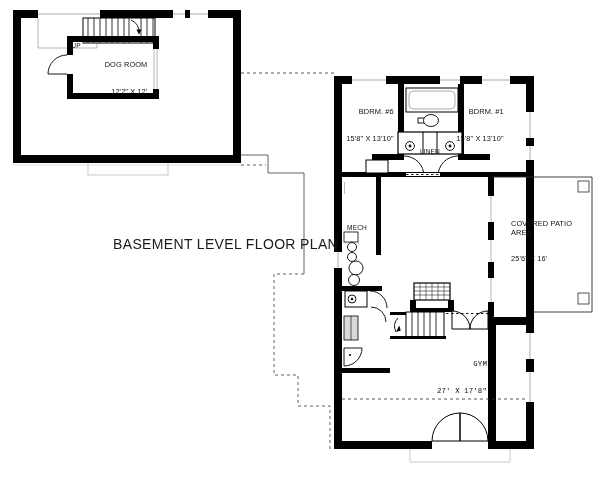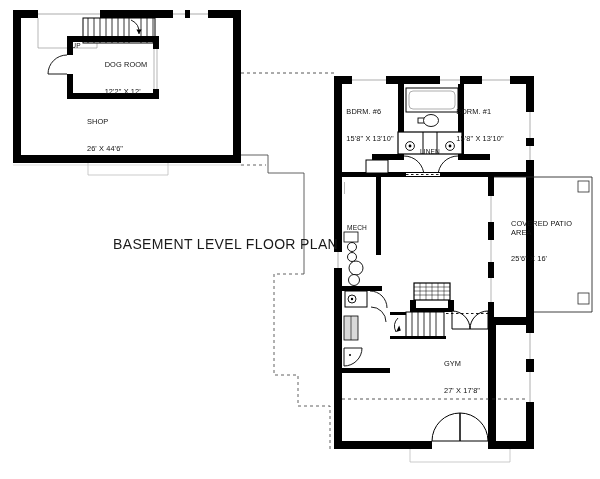--- a/index.html
+++ b/index.html
@@ -16,21 +16,21 @@
     overflow:hidden;
   }
   svg{display:block;}
   .lbl{
     position:absolute;
     font-family:"Liberation Sans", sans-serif;
     color:#101010;
     white-space:pre;
     line-height:1.18;
     letter-spacing:0.1px;
-    text-align:left;
+    text-align:right;
   }
   .lbl .nm{display:block;}
   .lbl .dim{display:block;}
   .sz7{font-size:6.6px;}
   .sz8{font-size:7.4px;}
   .title{
     position:absolute;
     font-size:14px;
     color:#1a1a1a;
     letter-spacing:0.35px;
@@ -318,43 +318,39 @@
       </g>
 
     </g>
   </svg>
 
   <div class="lbl sz8 ctr" style="left:126px; top:44px;">
     <span class="nm">DOG ROOM</span>
     <span class="dim">12'2" X 12'</span>
   </div>
 
-  <div class="lbl sz8 ctr" style="left:105px; top:101px;">
-    <span class="nm">SHOP</span>
-    <span class="dim">26' X 44'6"</span>
-  </div>
 
   <div class="lbl sz8 ctr" style="left:370px; top:91px;">
     <span class="nm">BDRM. #6</span>
     <span class="dim">15'8" X 13'10"</span>
   </div>
 
   <div class="lbl sz8 ctr" style="left:480px; top:91px;">
     <span class="nm">BDRM. #1</span>
     <span class="dim">15'8" X 13'10"</span>
   </div>
 
 
   <div class="lbl sz8" style="left:511px; top:203px; text-align:left;">
     <span class="nm">COVERED PATIO
 AREA</span>
     <span class="dim">25'6" X 16'</span>
   </div>
 
-  <div class="lbl sz8 ctr" style="left:462px; top:343px;">
+  <div class="lbl sz8 ctr" style="left:462px; top:343px;font-family:Liberation Mono, monospace;">
     <span class="nm">GYM</span>
     <span class="dim">27' X 17'8"</span>
   </div>
 
   <div class="lbl sz7 ctr" style="left:357px; top:208px;">
     <span class="nm">MECH</span>
   </div>
 
   <div class="lbl sz7 ctr" style="left:430px; top:132px;">
     <span class="nm">LINEN</span>

